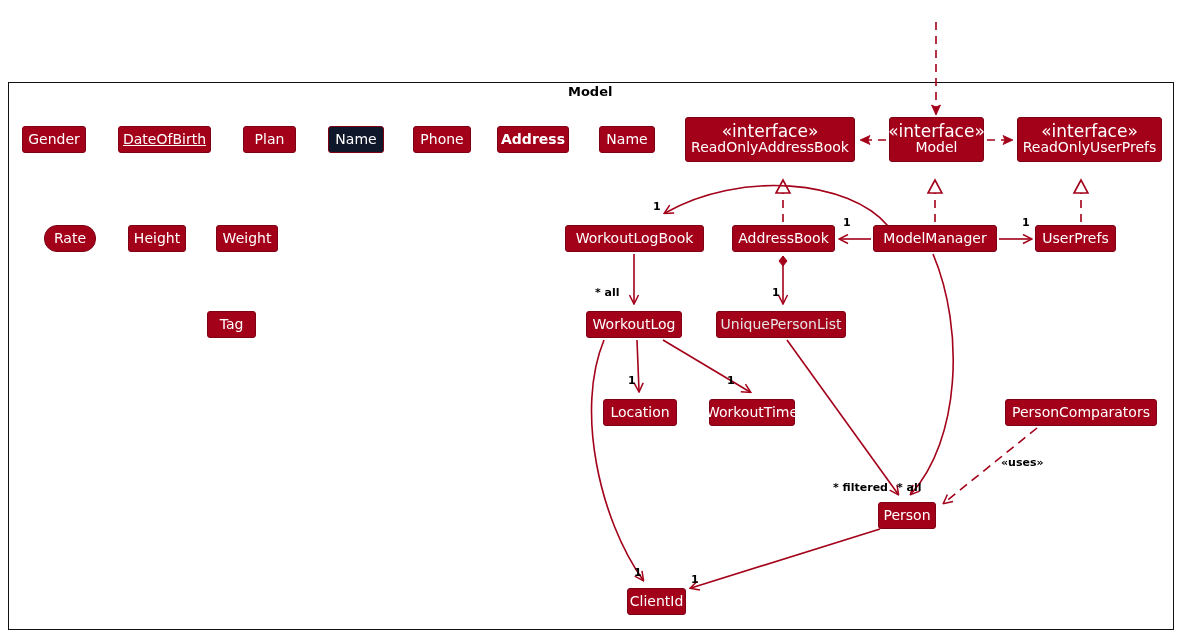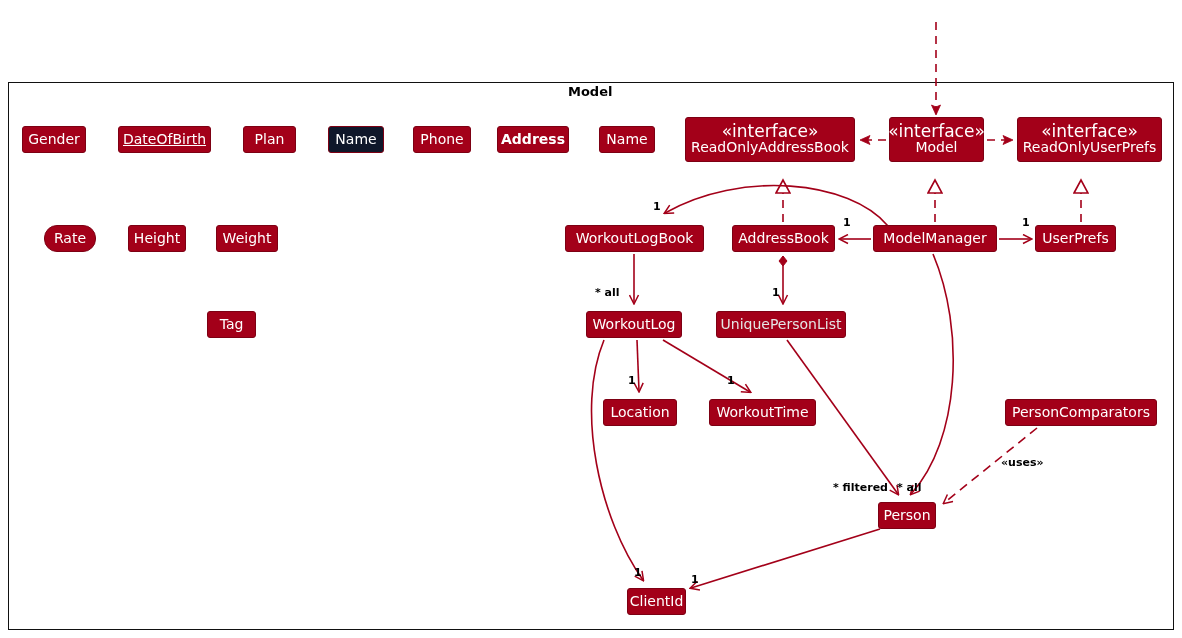--- a/index.html
+++ b/index.html
@@ -153,21 +153,21 @@
     </div>
     <div class="cls" style="left: 586px; top: 311px; width: 96px; height: 27px; background: rgb(163, 0, 25); border-color: rgb(125, 0, 19); color: rgb(255, 255, 255);">
       <span class="nm">WorkoutLog</span>
     </div>
     <div class="cls" style="left: 716px; top: 311px; width: 130px; height: 27px; background: rgb(163, 0, 25); border-color: rgb(125, 0, 19); color: #e5e5e5;">
       <span class="nm">UniquePersonList</span>
     </div>
     <div class="cls" style="left: 603px; top: 399px; width: 74px; height: 27px; background: rgb(163, 0, 25); border-color: rgb(125, 0, 19); color: rgb(255, 255, 255);">
       <span class="nm">Location</span>
     </div>
-    <div class="cls" style="left: 709px; top: 399px; width: 107px; height: 27px; background: rgb(163, 0, 25); border-color: rgb(125, 0, 19); color: rgb(255, 255, 255);">
+    <div class="cls" style="left: 709px; top: 399px; width: 86px; height: 27px; background: rgb(163, 0, 25); border-color: rgb(125, 0, 19); color: rgb(255, 255, 255);">
       <span class="nm">WorkoutTime</span>
     </div>
     <div class="cls" style="left: 1005px; top: 399px; width: 152px; height: 27px; background: rgb(163, 0, 25); border-color: rgb(125, 0, 19); color: rgb(255, 255, 255);">
       <span class="nm">PersonComparators</span>
     </div>
     <div class="cls" style="left: 878px; top: 502px; width: 58px; height: 27px; background: rgb(163, 0, 25); border-color: rgb(125, 0, 19); color: rgb(255, 255, 255);">
       <span class="nm">Person</span>
     </div>
     <div class="cls" style="left: 627px; top: 588px; width: 59px; height: 27px; background: rgb(163, 0, 25); border-color: rgb(125, 0, 19); color: rgb(255, 255, 255);">
       <span class="nm">ClientId</span>

